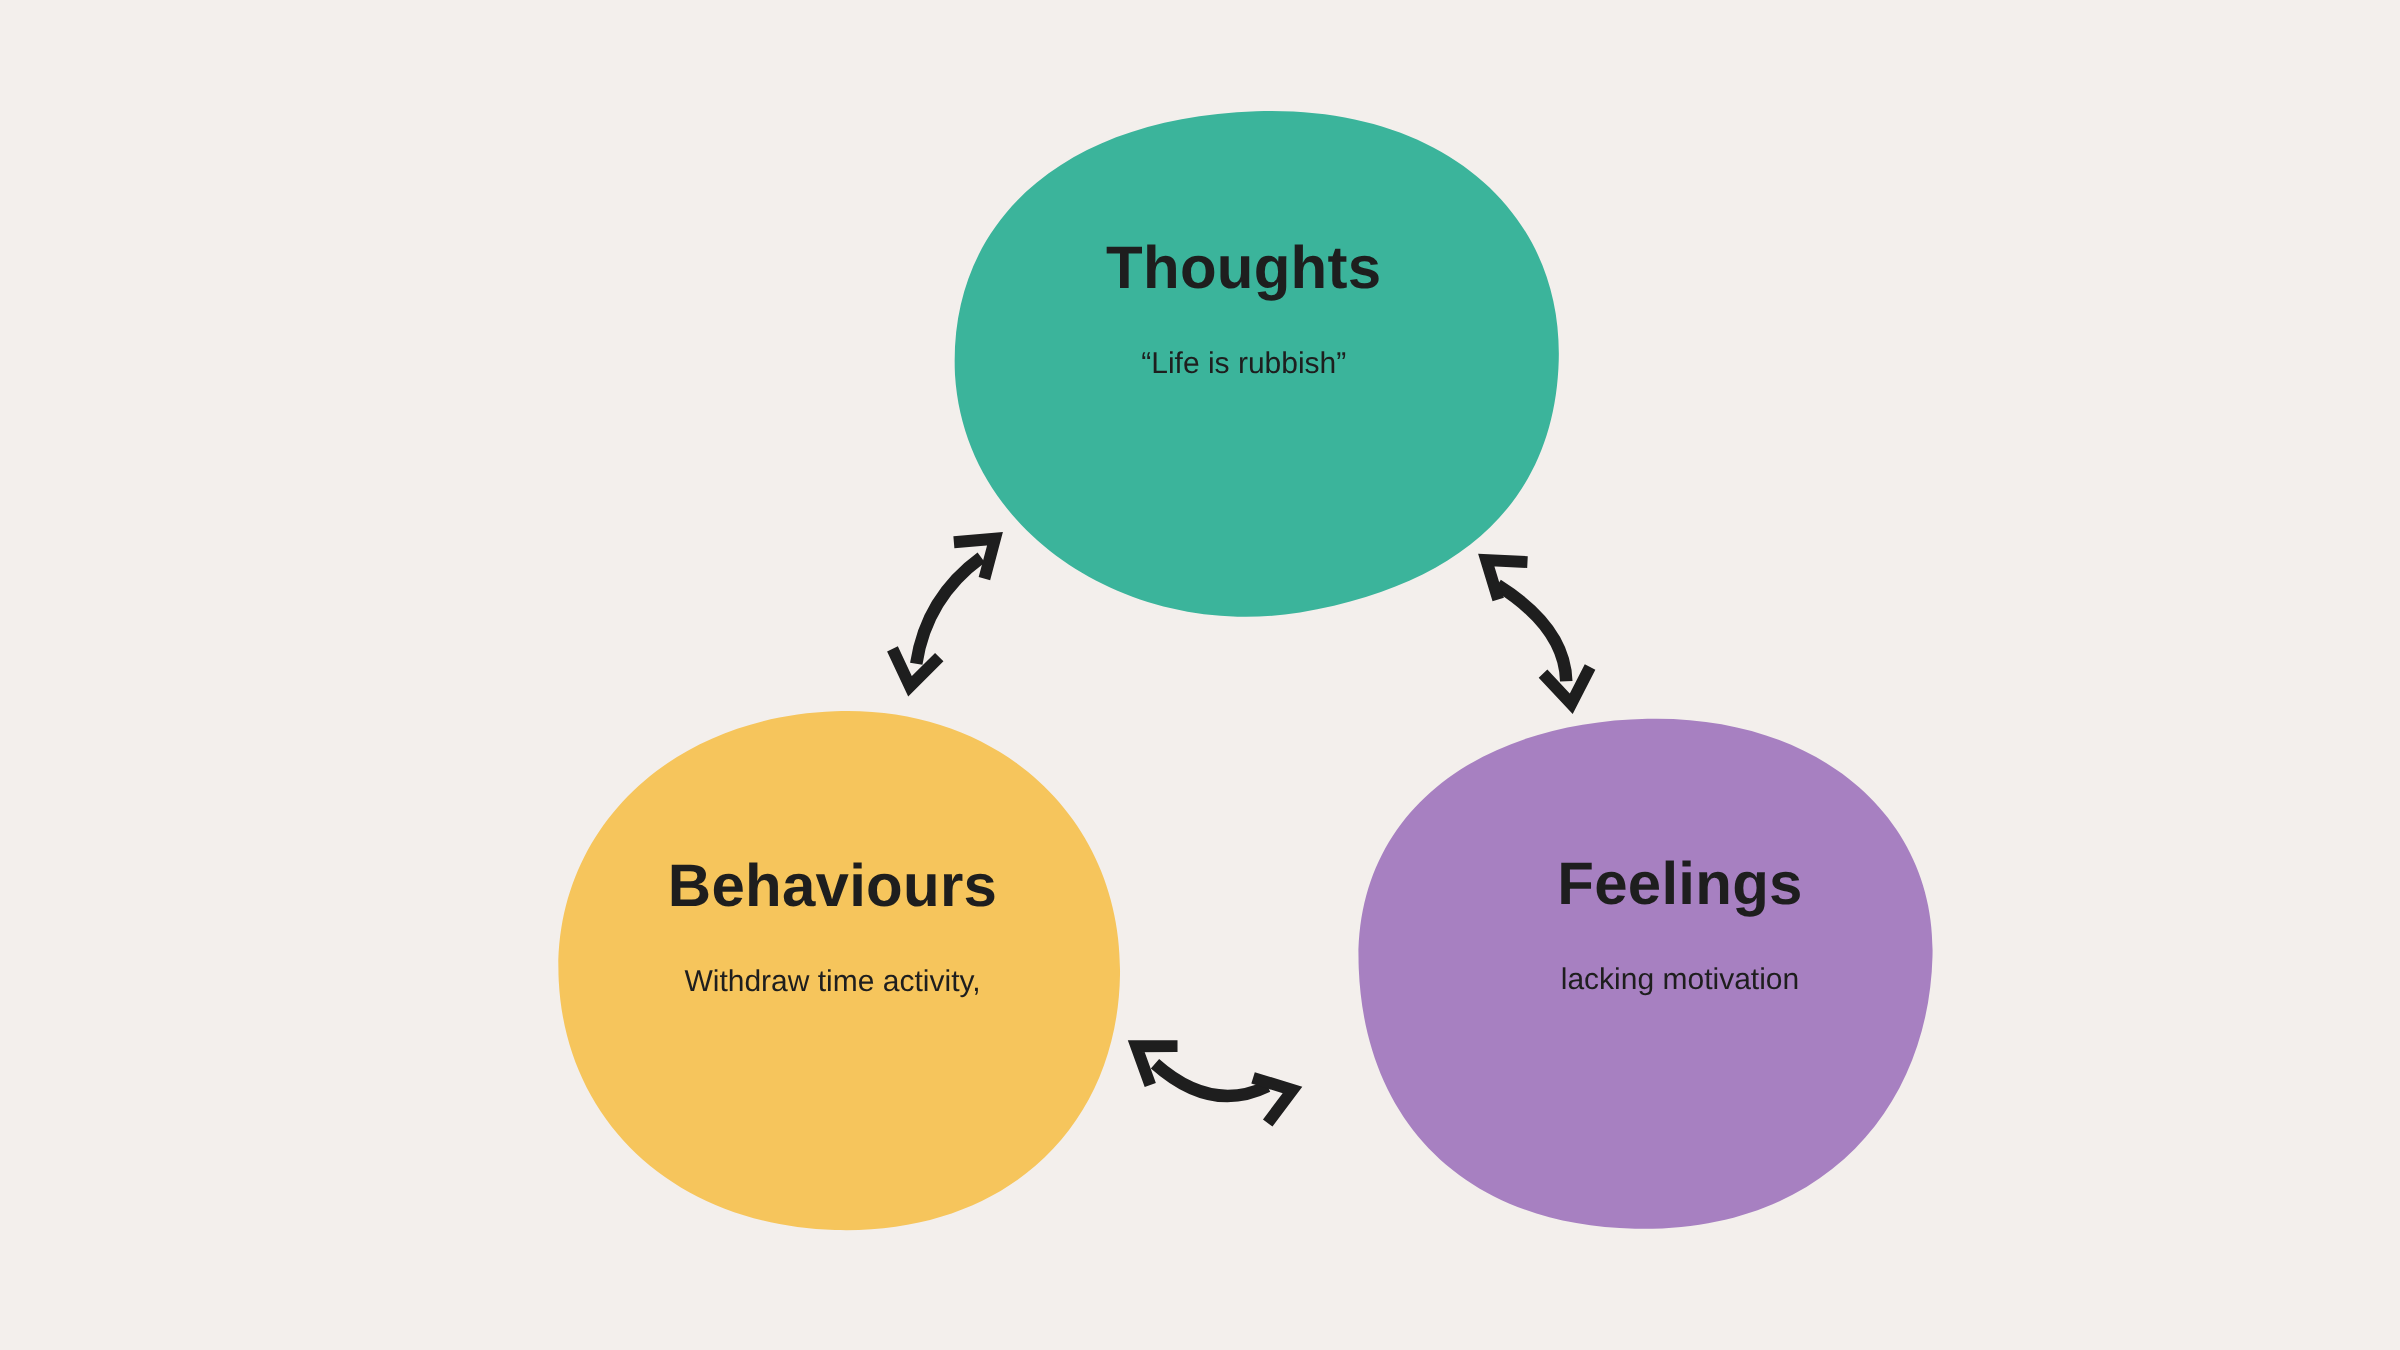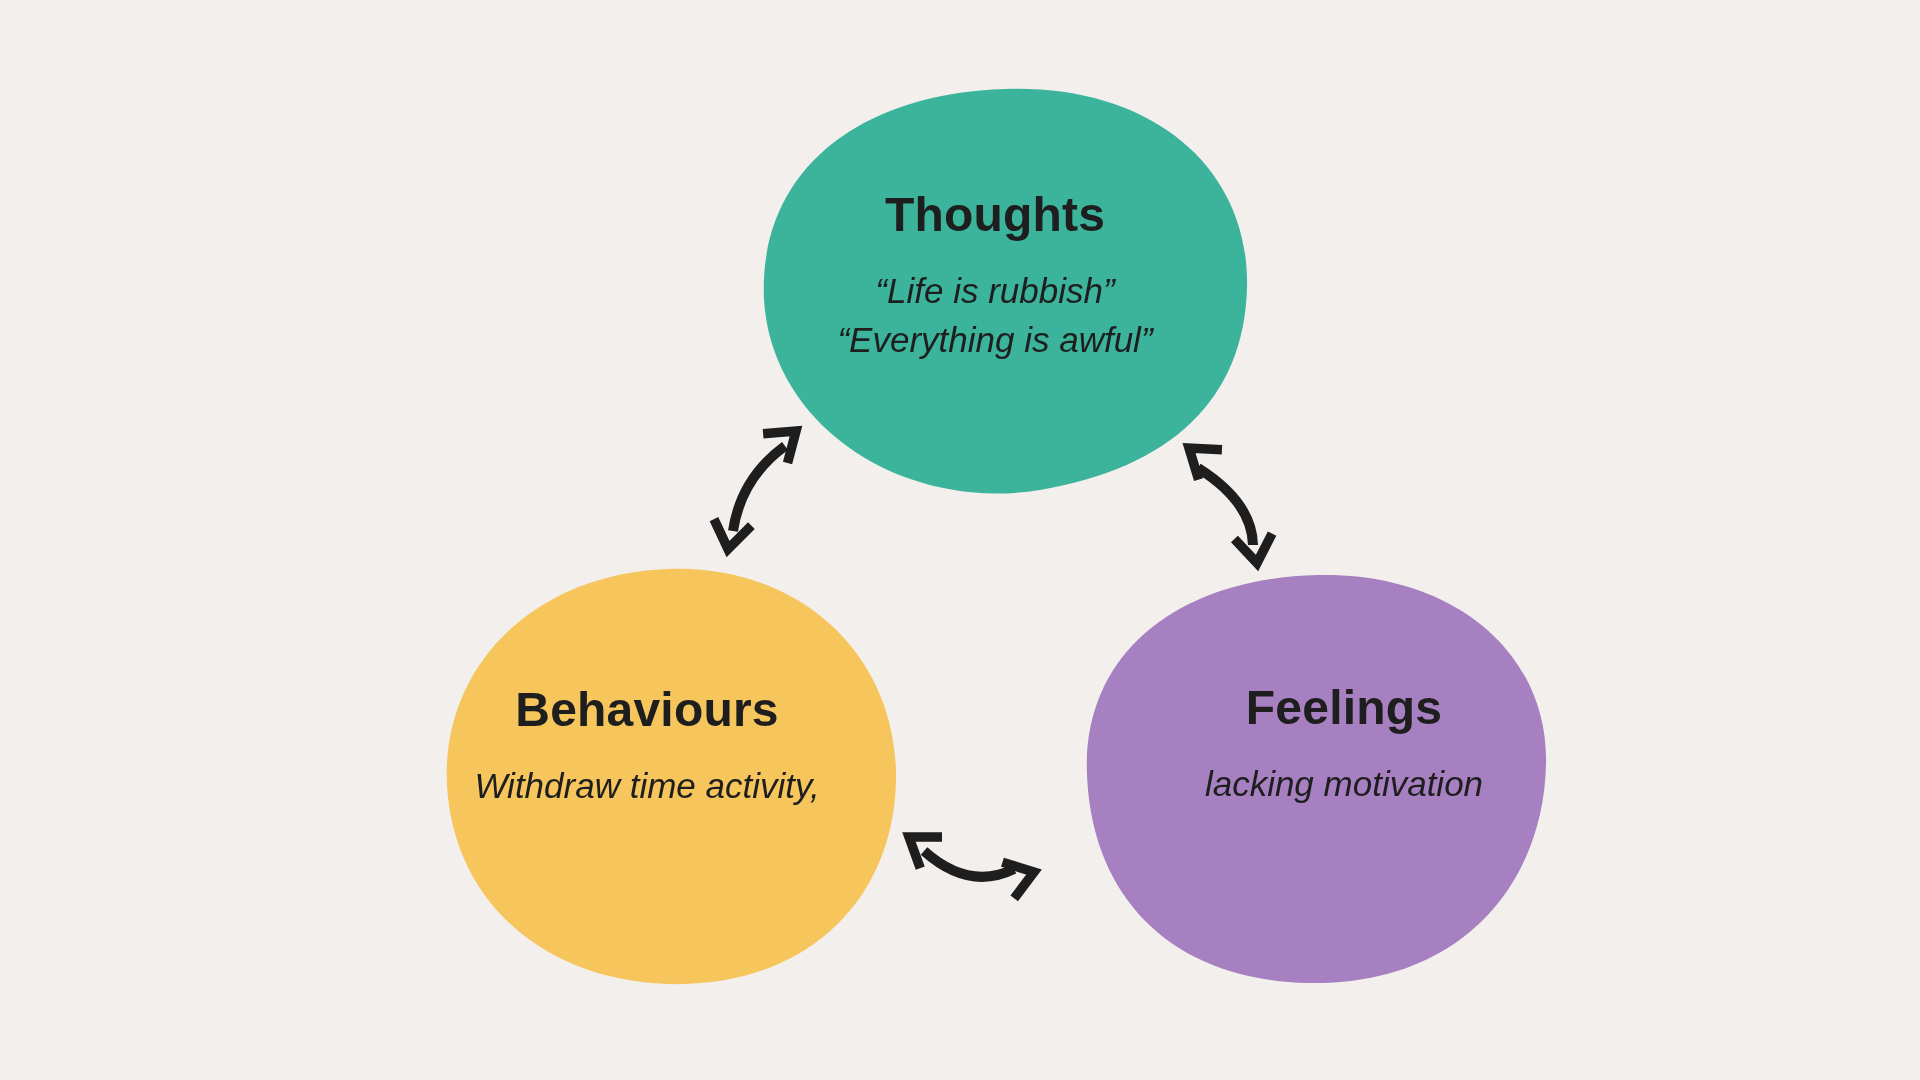--- a/index.html
+++ b/index.html
@@ -21,28 +21,27 @@
     color: #1E1E1E;
   }
   .node h2 {
     margin: 0 0 27px 0;
     font-size: 48px;
     font-weight: 700;
     line-height: 1;
     letter-spacing: 0.2px;
   }
   .node p {
-    margin: 0;
-    font-size: 35px;
+    margin: 18px;
+    font-size: 24px;
     font-weight: 400;
     line-height: 49px;
-    font-style: italic;
   }
   .node-thoughts  { left: 745px;  top: 191px; width: 500px; }
-  .node-behaviours{ left: 397px;  top: 686px; width: 500px; }
+  .node-behaviours{ left: 416px;  top: 686px; width: 500px; }
   .node-feelings  { left: 1094px; top: 684px; width: 500px; }
   .shaft { fill: none; stroke-width: 10; }
   .chev  { fill: none; stroke-width: 9.5; }
 </style>
 </head>
 <body>
 
 <div class="stage">
 
   <svg width="1920" height="1080" viewBox="0 0 1920 1080">
@@ -80,21 +79,20 @@
     <g stroke="#1E1E1E">
       <path class="shaft" d="M 924 851 Q 969 891 1014 869"></path>
       <path class="chev" transform="translate(909,837) rotate(-145)" d="M -27 -19 L 0 0 L -27 19"></path>
       <path class="chev" transform="translate(1034,872) rotate(-18)" d="M -27 -19 L 0 0 L -27 19"></path>
     </g>
   </svg>
 
   <div class="node node-thoughts">
     <h2>Thoughts</h2>
     <p>“Life is rubbish”</p>
-    <p>“Everything is awful”</p>
   </div>
 
   <div class="node node-behaviours">
     <h2>Behaviours</h2>
     <p>Withdraw time activity,</p>
   </div>
 
   <div class="node node-feelings">
     <h2>Feelings</h2>
     <p>lacking motivation</p>

